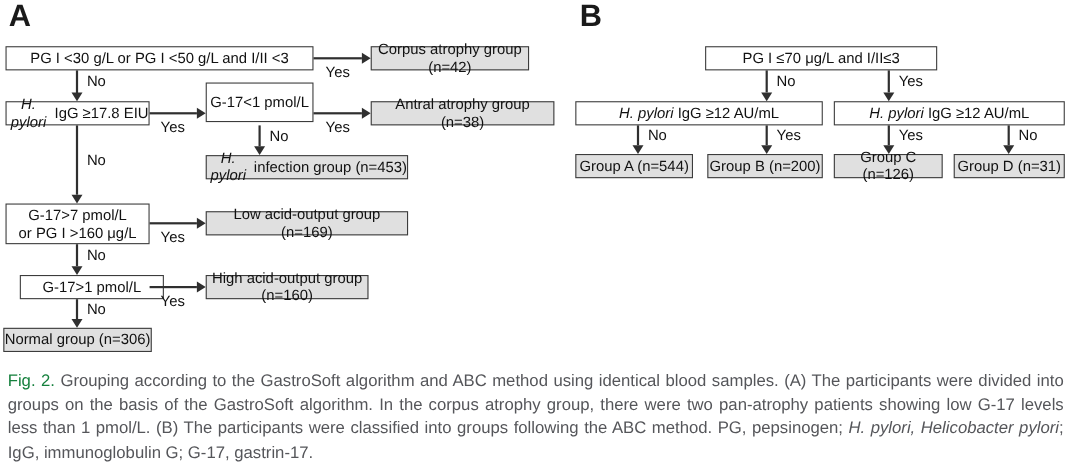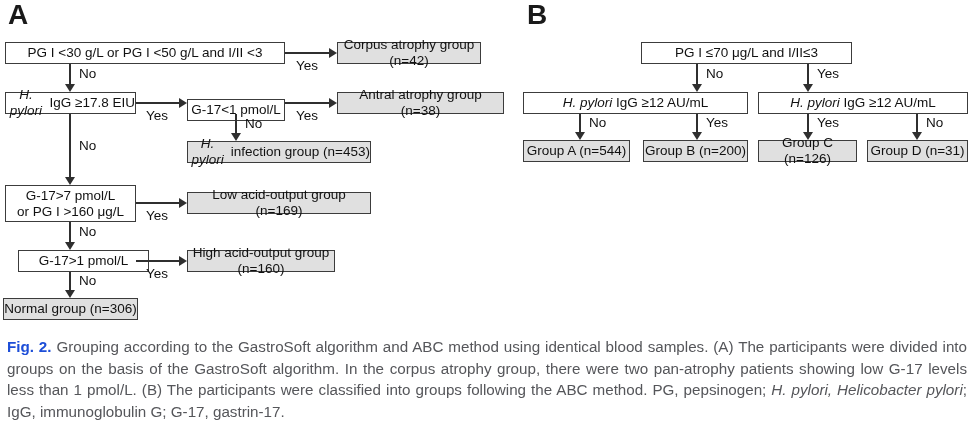--- a/index.html
+++ b/index.html
@@ -16,41 +16,41 @@
   .pre{white-space:pre;}
   .hline{position:absolute;height:2px;background:#2f2f2f;}
   .vline{position:absolute;width:2px;background:#2f2f2f;}
   .head-r{position:absolute;width:0;height:0;border-top:5px solid transparent;
           border-bottom:5px solid transparent;border-left:8px solid #2f2f2f;}
   .head-d{position:absolute;width:0;height:0;border-left:5px solid transparent;
           border-right:5px solid transparent;border-top:8px solid #2f2f2f;}
   .elabel{position:absolute;font-size:13.5px;color:#111;}
   .caption{position:absolute;left:7px;top:336px;width:960px;margin:0;
            font-size:15.2px;line-height:21.5px;color:#55565a;text-align:justify;}
-  .caption .fig-label{font-weight:bold;color:#1d4ed8;}
+  .caption .fig-label{font-weight:normal;color:#15803d;}
 </style>
 </head>
 <body>
 
 <div class="figure">
 
   <div class="panel-letter" style="left:8px;top:1px">A</div>
 
   <div class="box white" style="left:5px;top:42px;width:280px;height:22px">
     <span>PG I &lt;30 g/L or PG I &lt;50 g/L and I/II &lt;3</span>
   </div>
   <div class="box gray" style="left:337px;top:42px;width:144px;height:22px">
     <span>Corpus atrophy group (n=42)</span>
   </div>
 
   <div class="box white" style="left:5px;top:92px;width:131px;height:22px">
     <span class="it">H. pylori</span>
       <span class="pre"> IgG ≥17.8 EIU</span>
   </div>
-  <div class="box white" style="left:187px;top:99px;width:98px;height:22px">
+  <div class="box white" style="left:187px;top:75px;width:98px;height:36px">
     <span>G-17&lt;1 pmol/L</span>
   </div>
   <div class="box gray" style="left:337px;top:92px;width:167px;height:22px">
     <span>Antral atrophy group (n=38)</span>
   </div>
 
   <div class="box gray" style="left:187px;top:141px;width:184px;height:22px">
     <span class="it">H. pylori</span>
       <span class="pre"> infection group (n=453)</span>
   </div>

